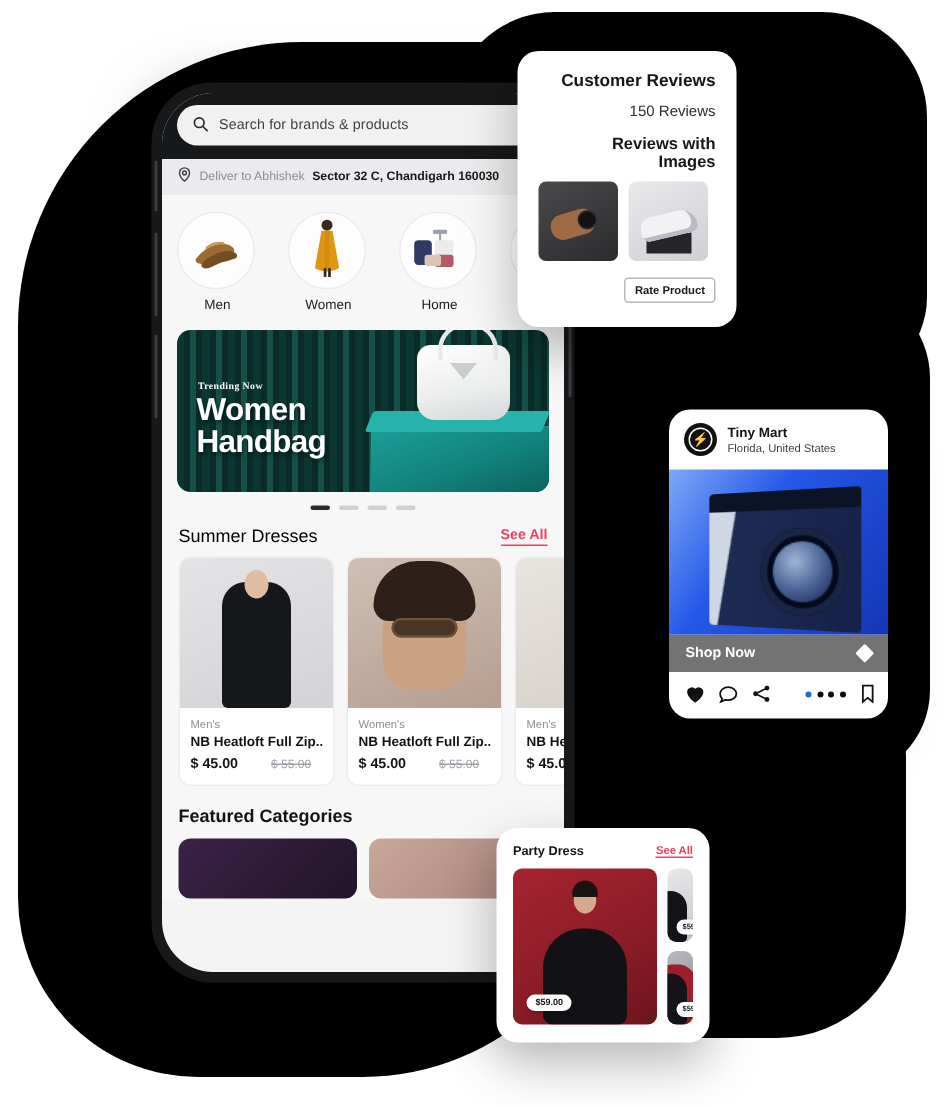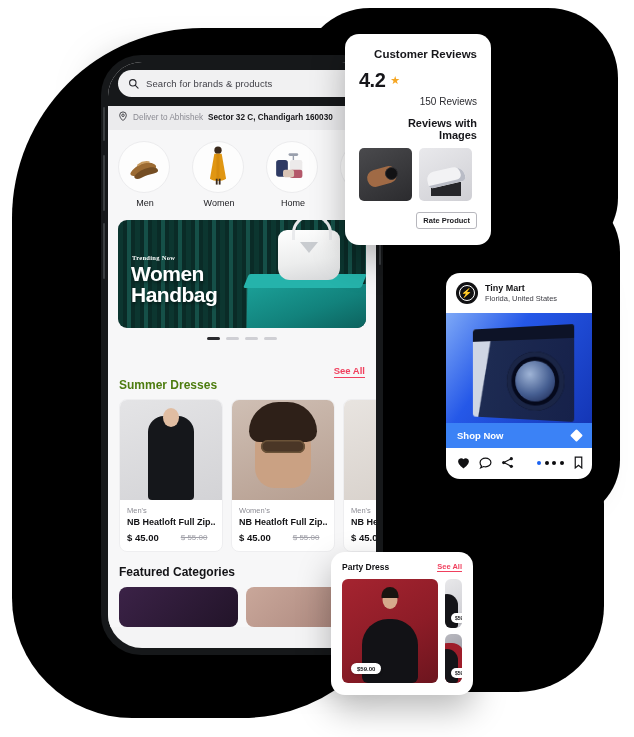--- a/index.html
+++ b/index.html
@@ -183,21 +183,21 @@
     padding: 9px 0 7px; background: #f7f7f8;
   }
   .dash { width: 13px; height: 3px; border-radius: 2px; background: #cfcfd4; }
   .dash.active { background: #2a2a2e; }
 
   
   .sec-row {
     display: flex; align-items: center; justify-content: space-between;
     padding: 3px 11px 7px; background: #f7f7f8;
   }
-  .sec-title { font-size: 12px; font-weight: bold; color: #4d7c0f; margin-top: 28px; }
+  .sec-title { font-size: 12px; font-weight: normal; color: #000000; }
   .see-all {
     font-size: 9.5px; font-weight: bold;
     color: #f0405e;
     border-bottom: 1.4px solid #f0405e;
     padding-bottom: 1px;
   }
 
   
   .prods {
     display: flex; gap: 8px;
@@ -338,21 +338,21 @@
     border-radius: 50%;
     background: #05091c;
     box-shadow: inset 0 0 0 5px #1a2546;
   }
   .washer-glass {
     position: absolute; inset: 9px; border-radius: 50%;
     background: radial-gradient(circle at 38% 33%, #9fb4d6, #465f92 55%, #16204a 100%);
   }
   .tm-shop {
     display: flex; align-items: center; justify-content: space-between;
-    background: #3b82f6; padding: 7px 11px;
+    background: #737373; padding: 7px 11px;
   }
   .tm-shop-label { font-size: 9.5px; font-weight: bold; color: #ffffff; }
   .tm-diamond {
     width: 9px; height: 9px; background: #fff; transform: rotate(45deg); border-radius: 1px;
   }
   .tm-actions {
     display: flex; align-items: center; padding: 8px 11px 10px; gap: 9px;
   }
   .tm-ic { color: #111113; display: flex; align-items: center; }
   .tm-dots { display: flex; gap: 3.5px; margin-left: 14px; }
@@ -582,24 +582,20 @@
       <div class="feat-row">
         <div class="feat-card p"></div>
         <div class="feat-card q"></div>
       </div>
 
     </div>
   </div>
 
   <div class="fcard" id="reviews-card">
     <div class="rv-title">Customer Reviews</div>
-    <div class="rv-score-row">
-      <span class="rv-score">4.2</span>
-      <span class="rv-star">★</span>
-    </div>
     <div class="rv-count">150 Reviews</div>
     <div class="rv-sub">Reviews with Images</div>
     <div class="rv-imgs">
       <div class="rv-img one">
         <div class="watch-hand"></div>
         <div class="watch-face"></div>
       </div>
       <div class="rv-img two">
         <div class="shoe-box"></div>
         <div class="shoe"></div>

